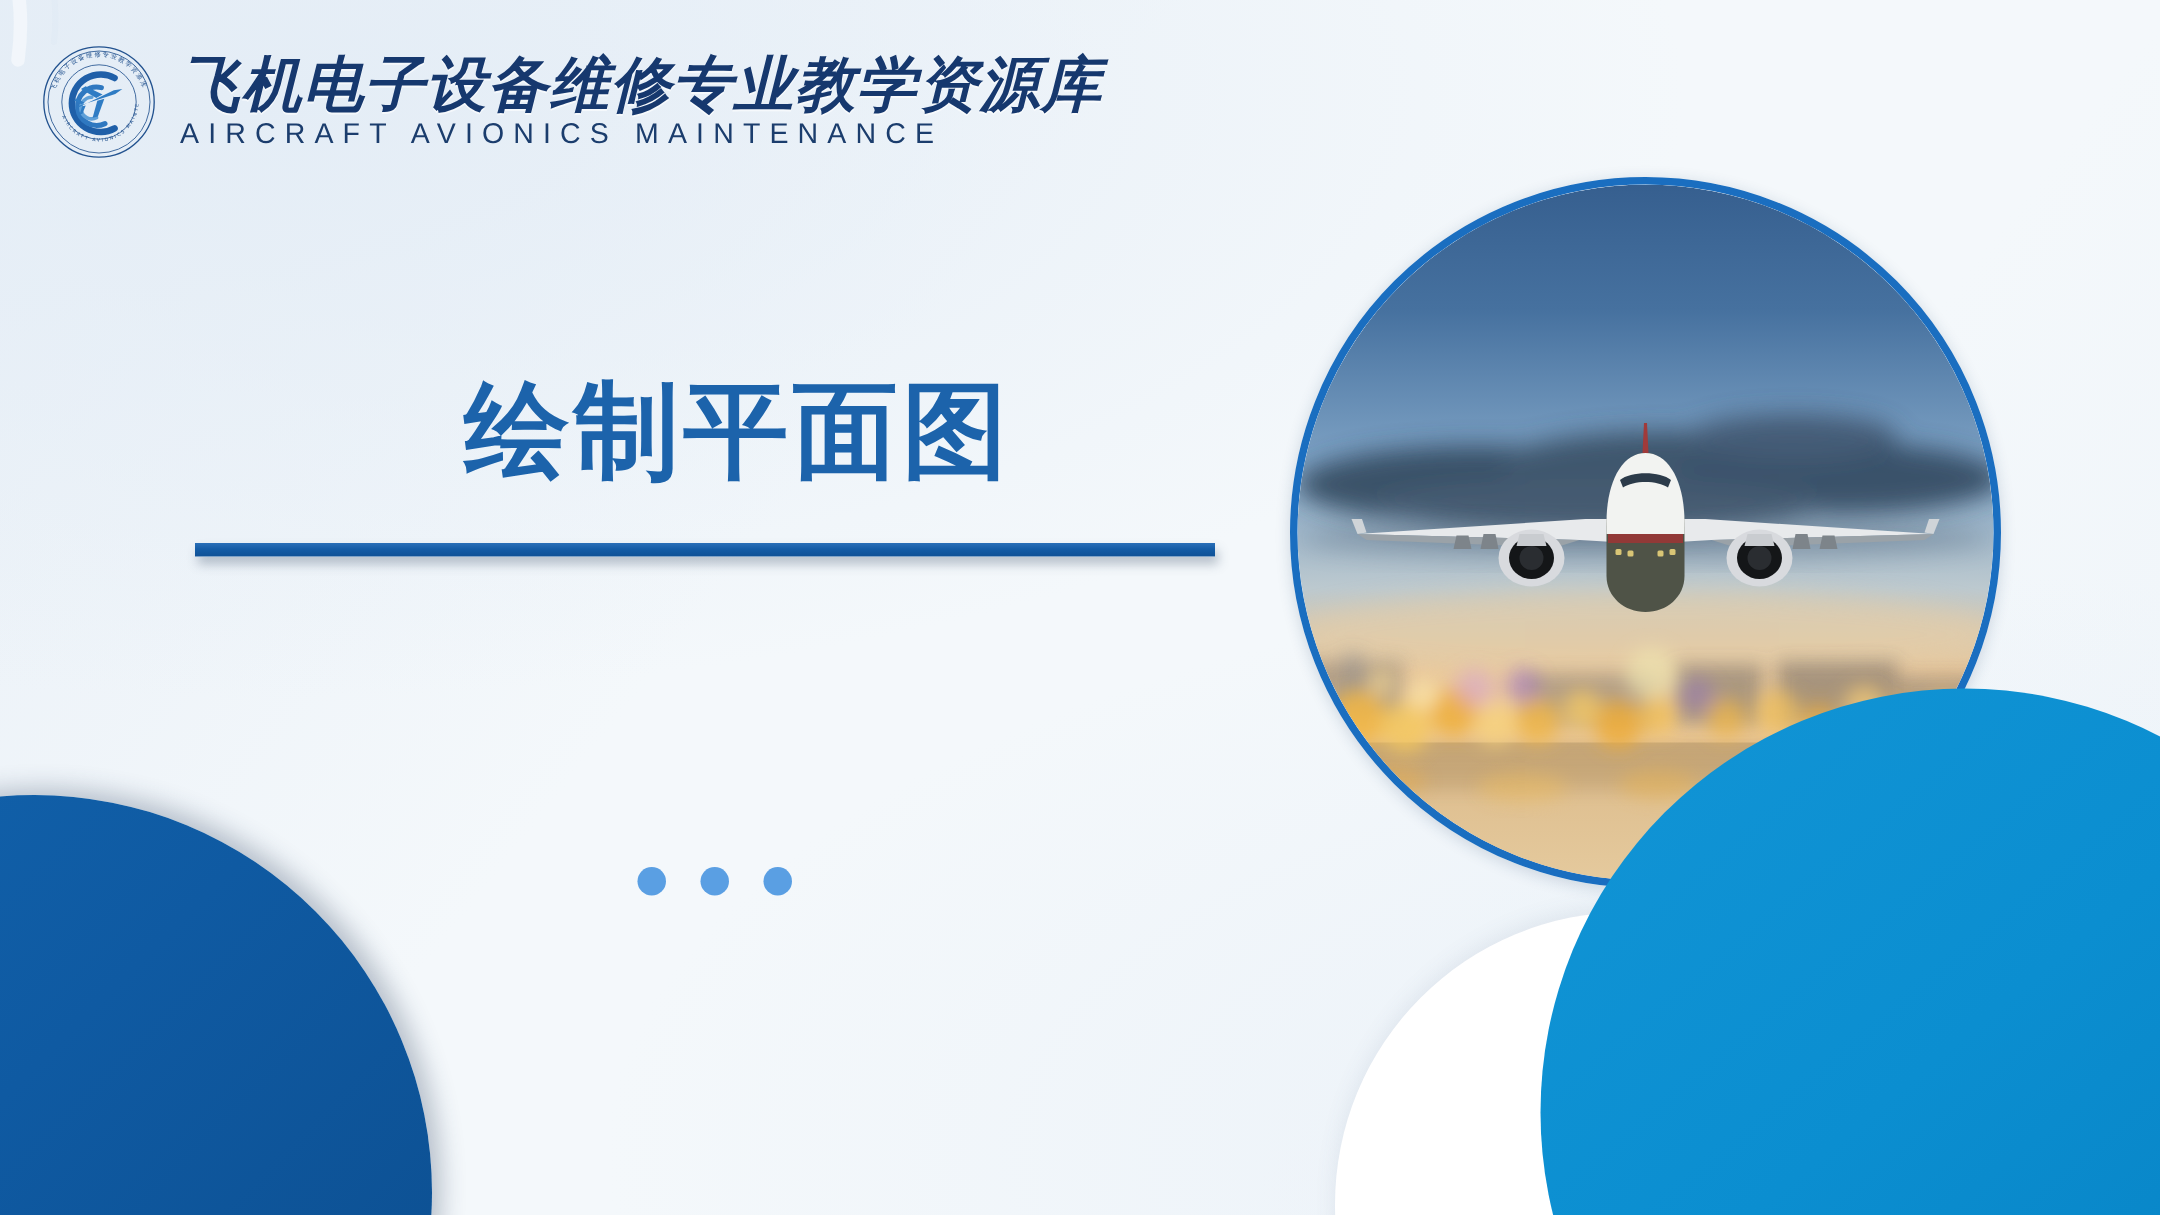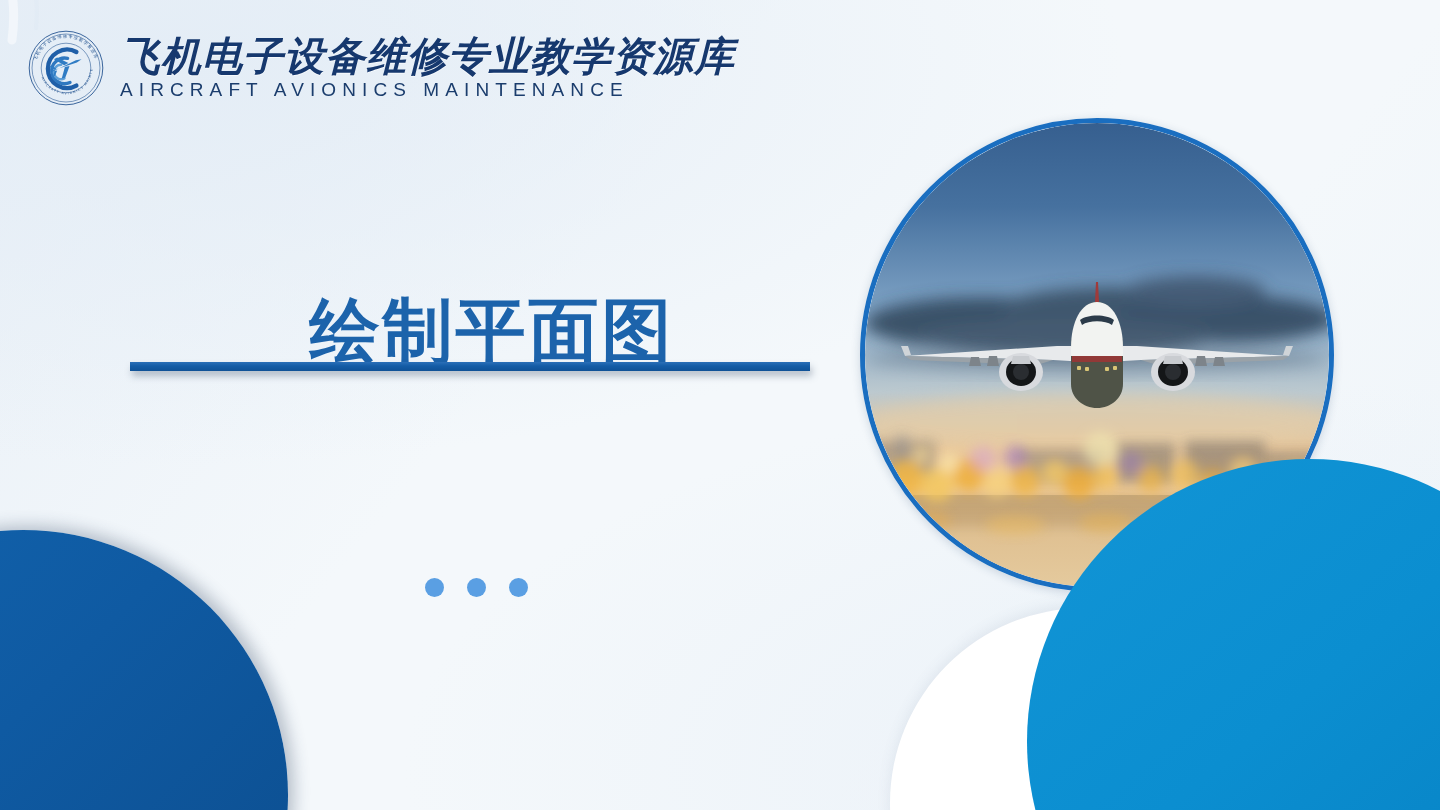--- a/index.html
+++ b/index.html
@@ -77,21 +77,20 @@
     color: #1b3d6d;
     white-space: nowrap;
   }
 
   
   .title-block {
     position: absolute;
     left: 130px;
     top: 252px;
     width: 710px;
-    margin-top: 44px;
   }
   .main-title {
     font-family: "DejaVu Sans", "Liberation Sans", sans-serif;
     font-size: 70px;
     line-height: 1;
     font-weight: 700;
     letter-spacing: 3px;
     color: #1c63ab;
     text-align: center;
     margin: 0;

